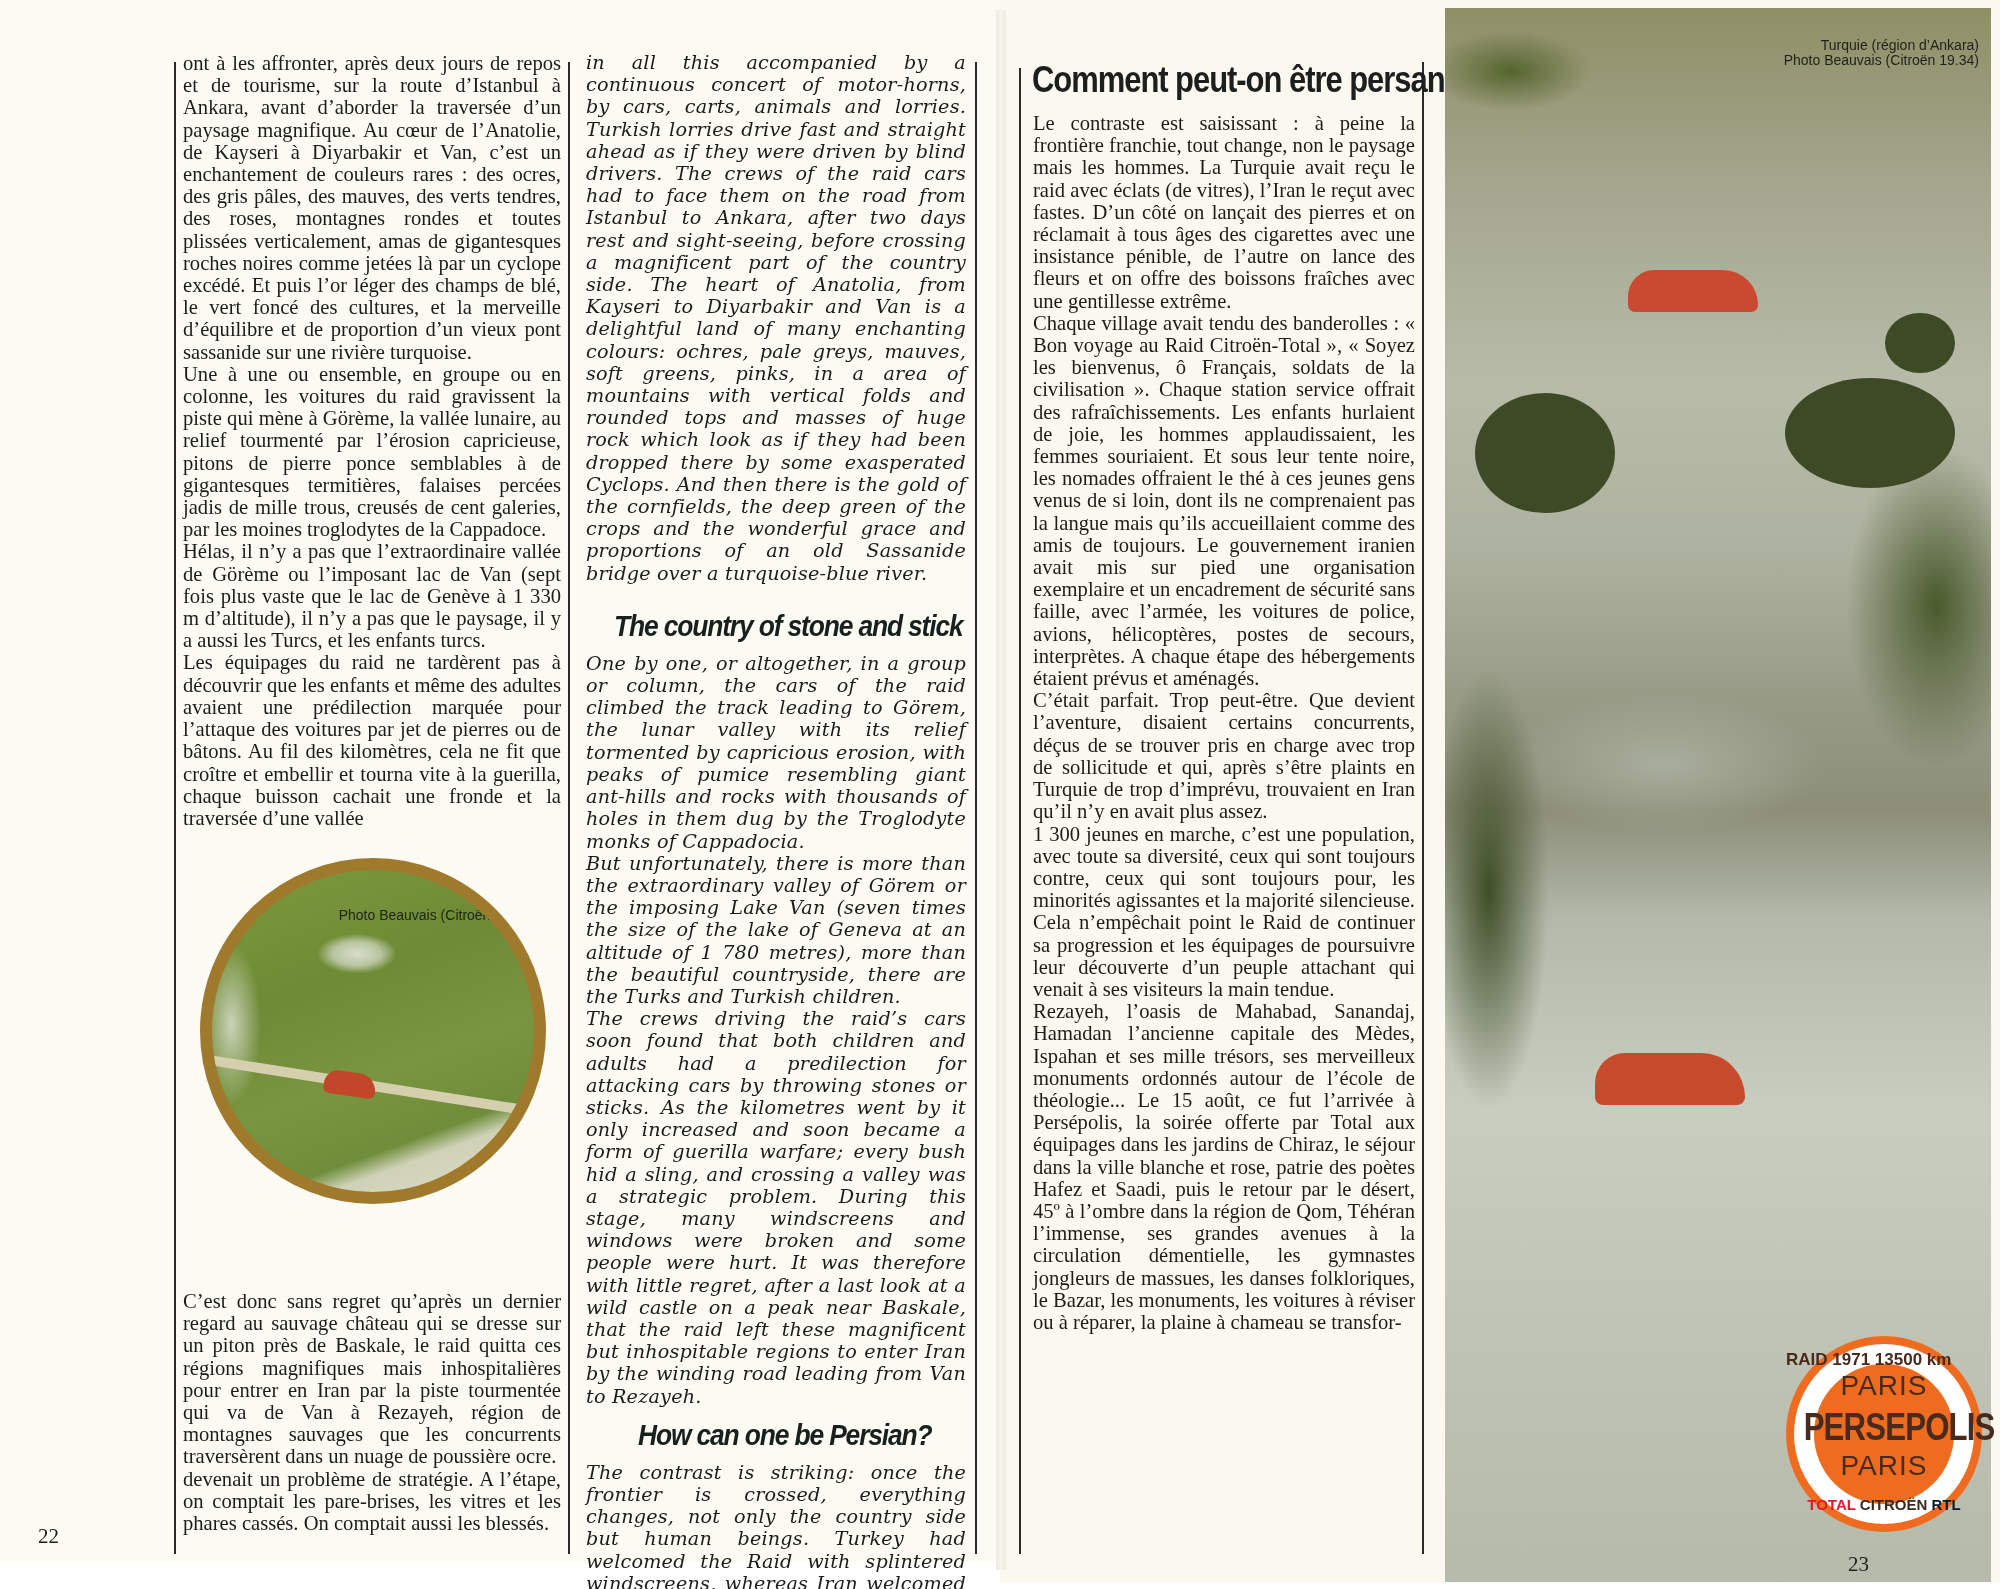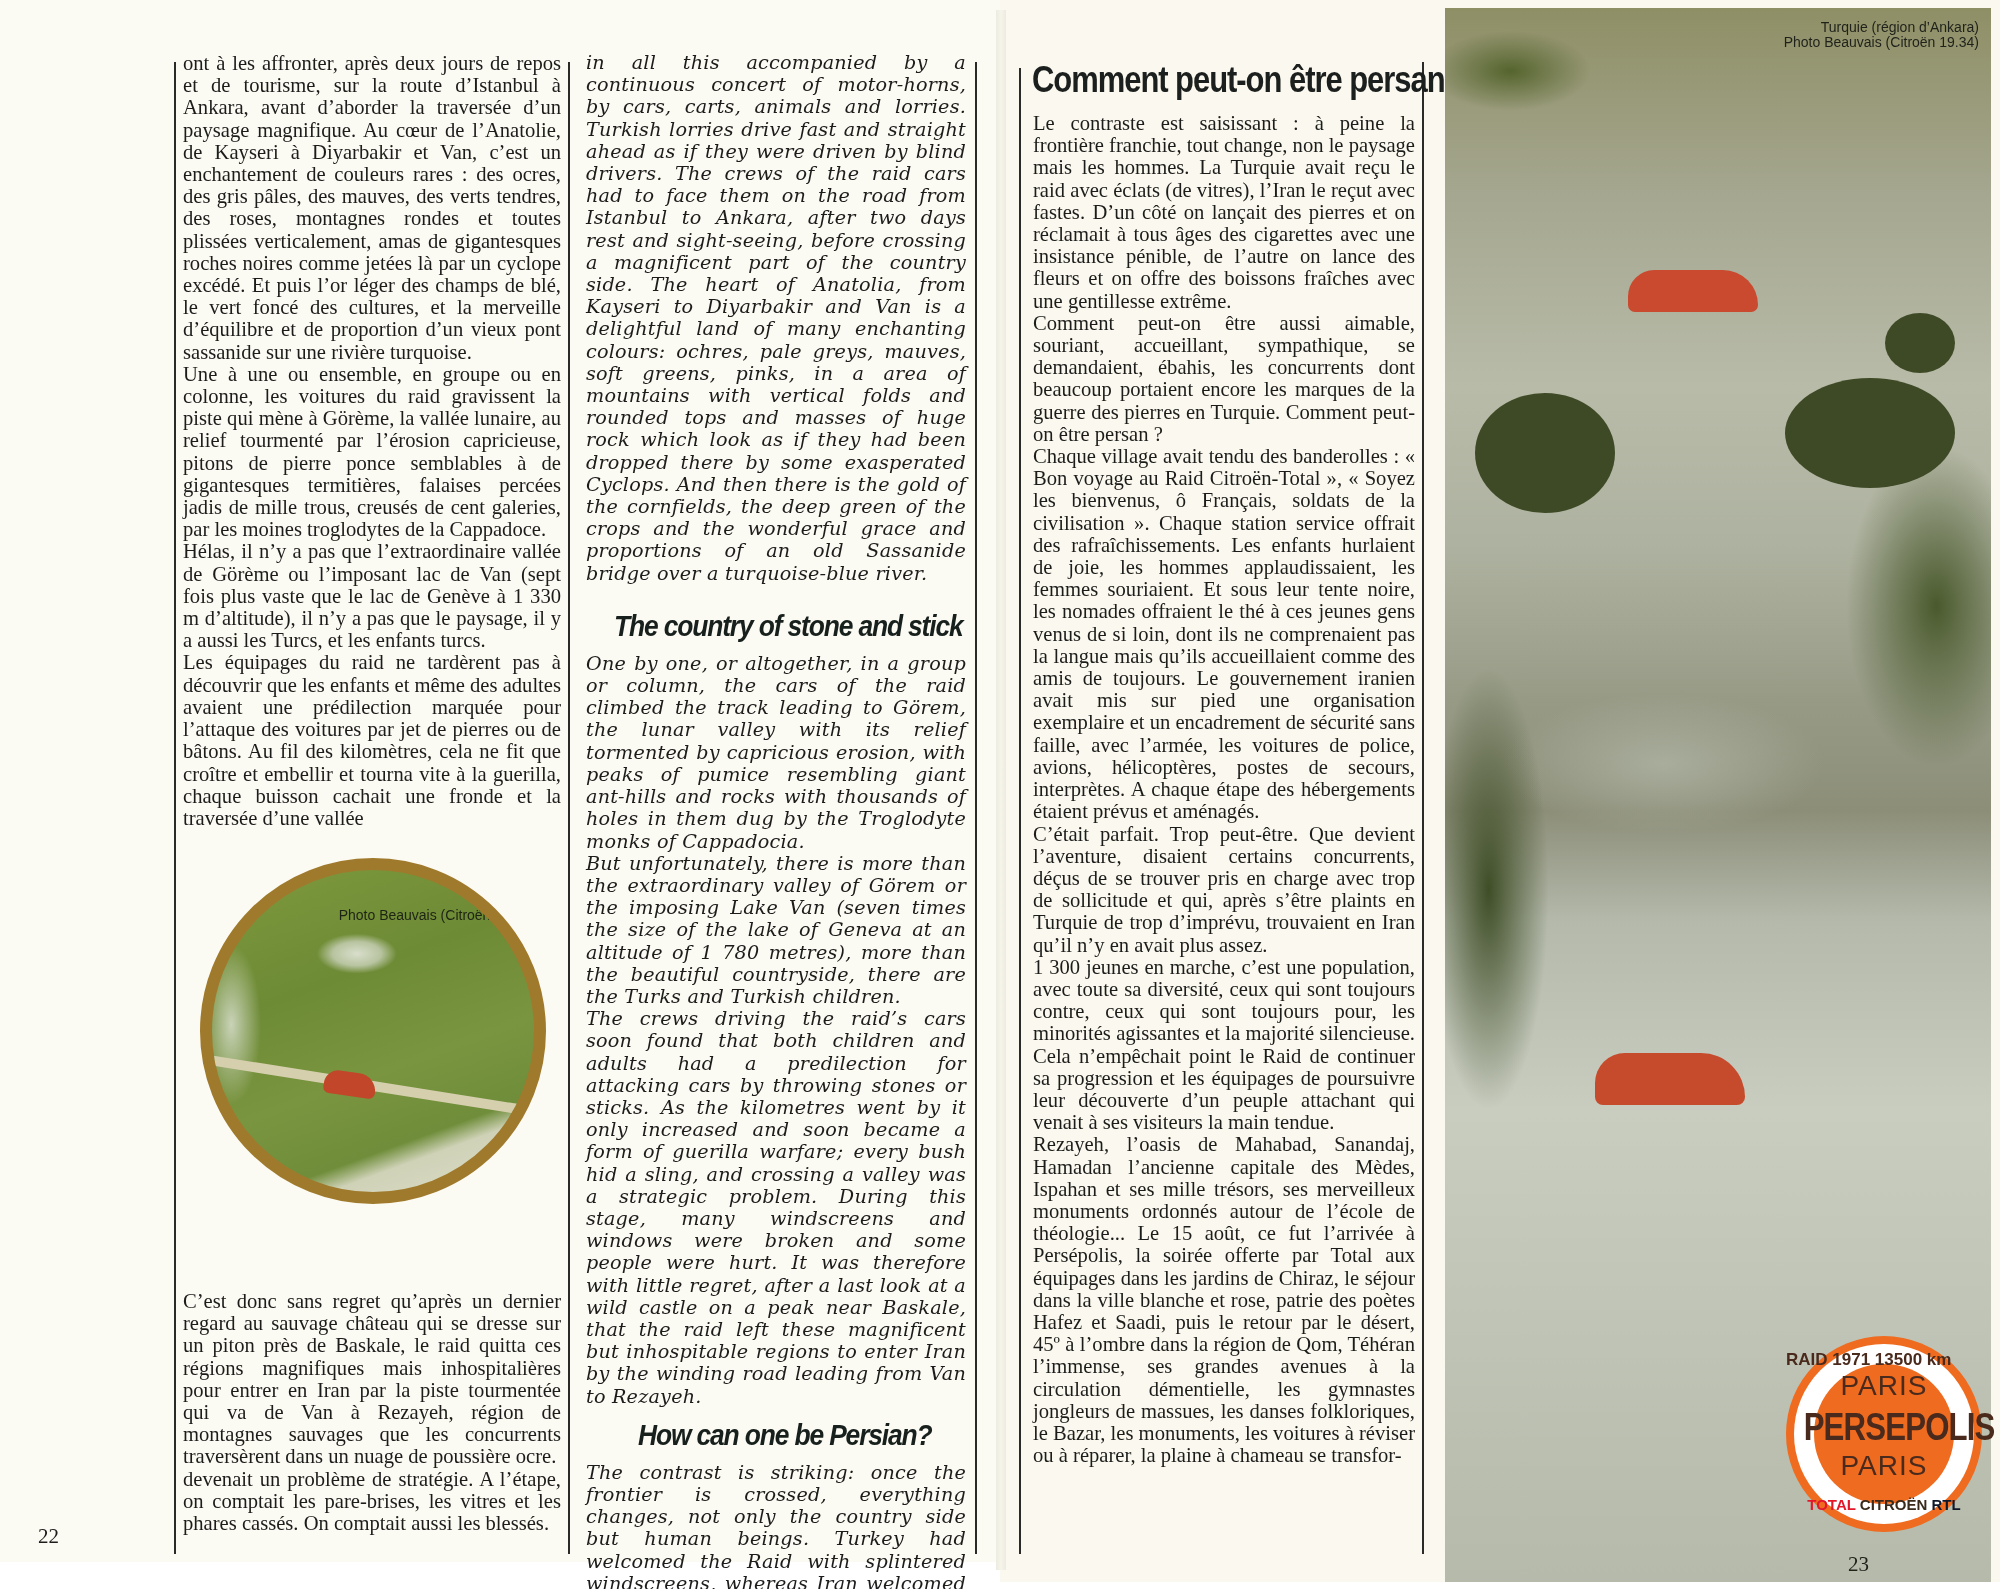--- a/index.html
+++ b/index.html
@@ -24,21 +24,21 @@
   .circle-photo .cap { position:absolute; left:0; right:0; top:24px; text-align:right; font-family:"Liberation Sans", sans-serif; font-size:14px; line-height:14px; color:#1e2414; }
   .circle-photo .car { position:absolute; left:112px; top:202px; width:52px; height:24px; background:#c2462a; border-radius:14px 18px 6px 6px; transform:rotate(8deg); }
   .circle-photo .road { position:absolute; left:-20px; top:214px; width:400px; height:10px; background:#d6cfae; transform:rotate(9deg); }
   .photo { position:absolute; left:1445px; top:8px; width:546px; height:1574px; overflow:hidden;
     background:
       radial-gradient(ellipse 80px 40px at 12% 4%, #55652e 0%, transparent 100%),
       radial-gradient(ellipse 60px 220px at 8% 56%, #3f4e27 0%, transparent 100%),
       radial-gradient(ellipse 90px 160px at 90% 38%, #4a5a2d 0%, transparent 100%),
       radial-gradient(ellipse 160px 70px at 40% 48%, #a9ad9c 0%, transparent 100%),
       linear-gradient(180deg, #8f8f66 0%, #a5a790 12%, #b8bba8 24%, #aeb2a0 34%, #979b86 44%, #8c8e78 51%, #b4b9ab 58%, #c9cdc0 70%, #bfc3b5 85%, #b6baaa 100%); }
-  .photo .cap { position:absolute; right:12px; top:12px; text-align:right; font-family:"Liberation Sans", sans-serif; font-size:14px; line-height:15px; color:#1f221a; }
+  .photo .cap { position:absolute; right:12px; top:30px; text-align:right; font-family:"Liberation Sans", sans-serif; font-size:14px; line-height:15px; color:#1f221a; }
   .photo .car1 { position:absolute; left:183px; top:262px; width:130px; height:42px; background:#c94a2e; border-radius:30px 40px 8px 8px; }
   .photo .car2 { position:absolute; left:150px; top:1045px; width:150px; height:52px; background:#c64a2c; border-radius:30px 44px 8px 8px; }
   .photo .tree { position:absolute; border-radius:50%; background:#3e4a26; }
   .badge { position:absolute; left:1786px; top:1336px; width:196px; height:196px; border-radius:50%; background:#ee6b1f; }
   .badge .ring { position:absolute; left:8px; top:8px; width:180px; height:180px; border-radius:50%; background:#ffffff; }
   .badge .inner { position:absolute; left:28px; top:28px; width:140px; height:140px; border-radius:50%; background:#ee6b1f; }
   .badge .top-text { position:absolute; left:0; top:14px; width:196px; text-align:left; font-family:"Liberation Sans", sans-serif; font-weight:bold; font-size:17px; color:#4a2a1c; }
   .badge .paris1 { position:absolute; left:0; top:34px; width:196px; text-align:center; font-family:"Liberation Sans", sans-serif; font-size:28px; color:#4a2a1c; letter-spacing:1px; }
   .badge .persepolis { position:absolute; left:0; top:70px; width:196px; text-align:center; font-family:"Liberation Sans", sans-serif; font-weight:bold; font-size:38px; color:#4a2a1c; letter-spacing:-1px; transform:scaleX(0.82); }
   .badge .paris2 { position:absolute; left:0; top:114px; width:196px; text-align:center; font-family:"Liberation Sans", sans-serif; font-size:28px; color:#4a2a1c; letter-spacing:1px; }
@@ -90,21 +90,20 @@
   <p>One by one, or altogether, in a group or column, the cars of the raid climbed the track leading to Görem, the lunar valley with its relief tormented by capricious erosion, with peaks of pumice resembling giant ant-hills and rocks with thousands of holes in them dug by the Troglodyte monks of Cappadocia.</p>
   <p>But unfortunately, there is more than the extraordinary valley of Görem or the imposing Lake Van (seven times the size of the lake of Geneva at an altitude of 1 780 metres), more than the beautiful countryside, there are the Turks and Turkish children.</p>
   <p>The crews driving the raid’s cars soon found that both children and adults had a predilection for attacking cars by throwing stones or sticks. As the kilometres went by it only increased and soon became a form of guerilla warfare; every bush hid a sling, and crossing a valley was a strategic problem. During this stage, many windscreens and windows were broken and some people were hurt. It was therefore with little regret, after a last look at a wild castle on a peak near Baskale, that the raid left these magnificent but inhospitable regions to enter Iran by the winding road leading from Van to Rezayeh.</p>
   <div class="heading" style="font-size:30px; line-height:34px; margin:10px 0 10px 52px;">How can one be Persian?</div>
   <p>The contrast is striking: once the frontier is crossed, everything changes, not only the country side but human beings. Turkey had welcomed the Raid with splintered windscreens, whereas Iran welcomed it with splendour. On one side of the frontier they threw stones and persons of all ages begged for cigarettes with painful insistence, whereas on the other side the people threw flowers and offered cool drinks with great kindness.</p>
 </div>
 
 <div class="heading-fr" style="position:absolute; left:1032px; top:58px; font-size:36px; line-height:44px;">Comment peut-on être persan?</div>
 <div class="col fr" style="left:1033px; top:112px; width:382px;">
   <p>Le contraste est saisissant : à peine la frontière franchie, tout change, non le paysage mais les hommes. La Turquie avait reçu le raid avec éclats (de vitres), l’Iran le reçut avec fastes. D’un côté on lançait des pierres et on réclamait à tous âges des cigarettes avec une insistance pénible, de l’autre on lance des fleurs et on offre des boissons fraîches avec une gentillesse extrême.</p>
-  <p>Comment peut-on être aussi aimable, souriant, accueillant, sympathique, se demandaient, ébahis, les concurrents dont beaucoup portaient encore les marques de la guerre des pierres en Turquie. Comment peut-on être persan ?</p>
   <p>Chaque village avait tendu des banderolles : « Bon voyage au Raid Citroën-Total », « Soyez les bienvenus, ô Français, soldats de la civilisation ». Chaque station service offrait des rafraîchissements. Les enfants hurlaient de joie, les hommes applaudissaient, les femmes souriaient. Et sous leur tente noire, les nomades offraient le thé à ces jeunes gens venus de si loin, dont ils ne comprenaient pas la langue mais qu’ils accueillaient comme des amis de toujours. Le gouvernement iranien avait mis sur pied une organisation exemplaire et un encadrement de sécurité sans faille, avec l’armée, les voitures de police, avions, hélicoptères, postes de secours, interprètes. A chaque étape des hébergements étaient prévus et aménagés.</p>
   <p>C’était parfait. Trop peut-être. Que devient l’aventure, disaient certains concurrents, déçus de se trouver pris en charge avec trop de sollicitude et qui, après s’être plaints en Turquie de trop d’imprévu, trouvaient en Iran qu’il n’y en avait plus assez.</p>
   <p>1 300 jeunes en marche, c’est une population, avec toute sa diversité, ceux qui sont toujours contre, ceux qui sont toujours pour, les minorités agissantes et la majorité silencieuse. Cela n’empêchait point le Raid de continuer sa progression et les équipages de poursuivre leur découverte d’un peuple attachant qui venait à ses visiteurs la main tendue.</p>
   <p>Rezayeh, l’oasis de Mahabad, Sanandaj, Hamadan l’ancienne capitale des Mèdes, Ispahan et ses mille trésors, ses merveilleux monuments ordonnés autour de l’école de théologie... Le 15 août, ce fut l’arrivée à Persépolis, la soirée offerte par Total aux équipages dans les jardins de Chiraz, le séjour dans la ville blanche et rose, patrie des poètes Hafez et Saadi, puis le retour par le désert, 45º à l’ombre dans la région de Qom, Téhéran l’immense, ses grandes avenues à la circulation démentielle, les gymnastes jongleurs de massues, les danses folkloriques, le Bazar, les monuments, les voitures à réviser ou à réparer, la plaine à chameau se transfor-</p>
 </div>
 
 <div class="photo">
   <div class="cap">
     <div>Turquie (région d’Ankara)</div>
     <div>Photo Beauvais (Citroën 19.34)</div>

